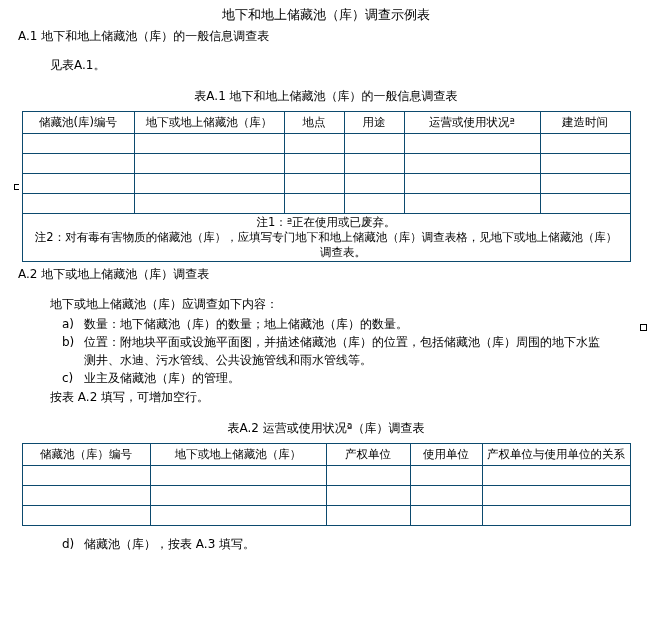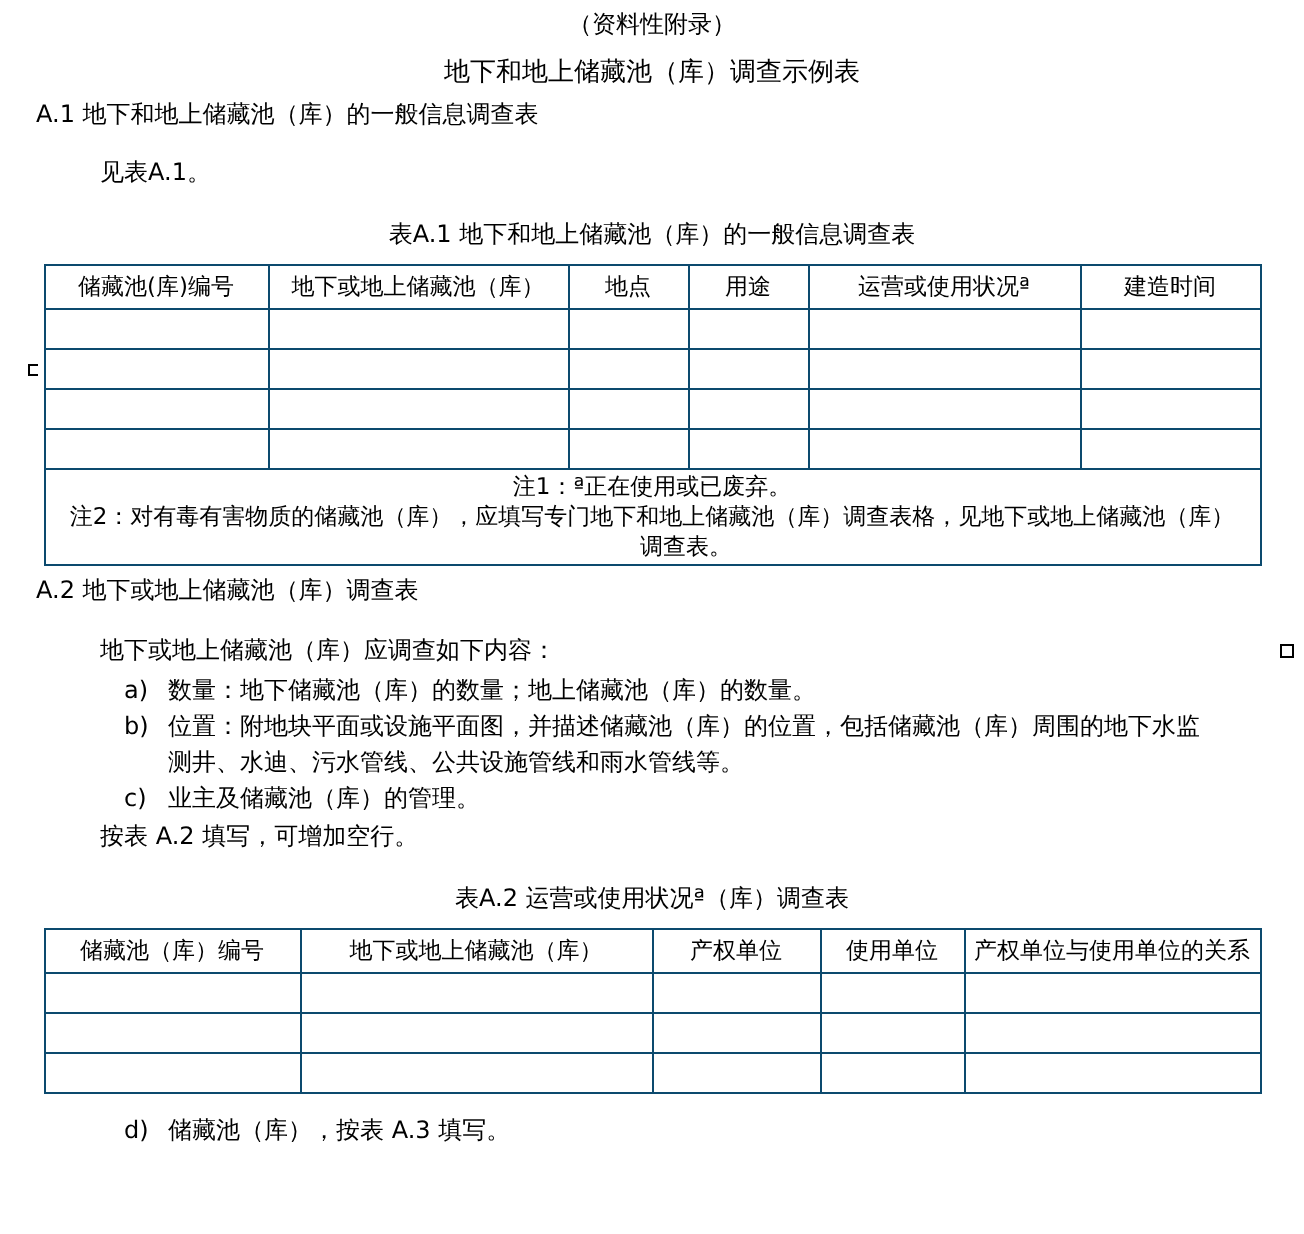--- a/index.html
+++ b/index.html
@@ -139,21 +139,20 @@
   }
 </style>
 </head>
 <body>
 
 <div class="page">
 
   <div class="mark-left"></div>
   <div class="mark-right"></div>
 
-  <div class="center title-sub">（资料性附录）</div>
   <div class="center title-third">地下和地上储藏池（库）调查示例表</div>
 
   <div class="sec-head">A.1  地下和地上储藏池（库）的一般信息调查表</div>
   <div class="para-indent1">见表A.1。</div>
 
   <div class="tbl-caption">表A.1   地下和地上储藏池（库）的一般信息调查表</div>
 
   <table class="doc-table">
     <colgroup>
       <col style="width:112px">

